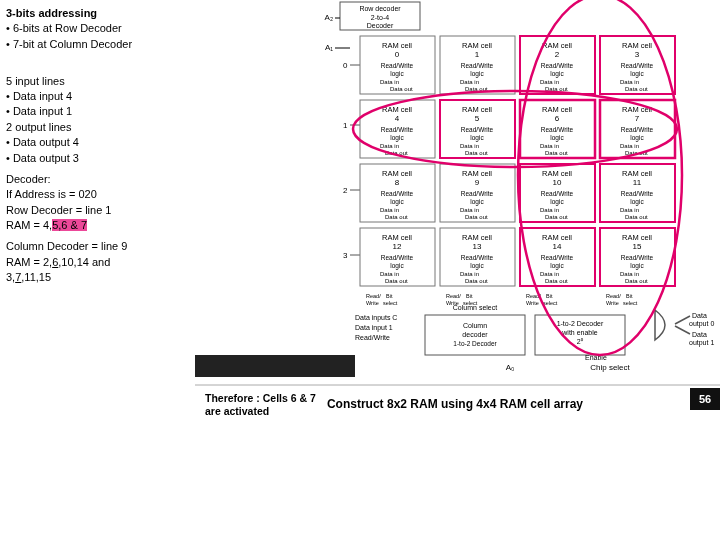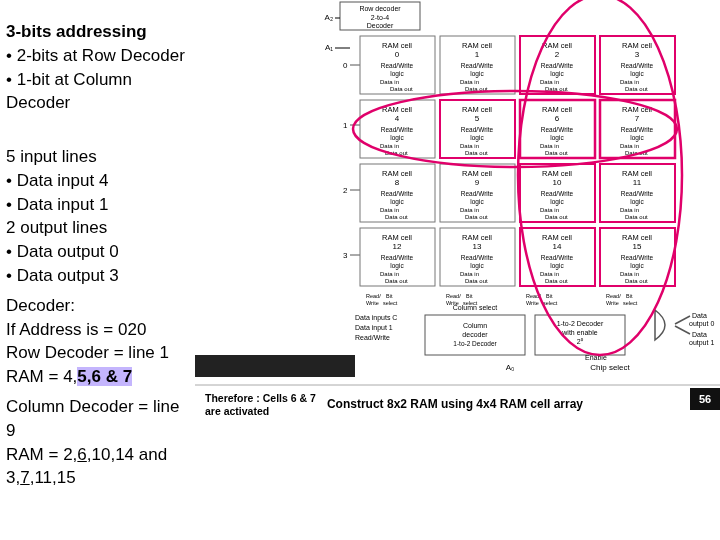--- a/index.html
+++ b/index.html
@@ -9,33 +9,32 @@
       overflow: hidden;
       font-family: Arial, sans-serif;
       font-size: 11px;
       background: #fff;
       display: flex;
     }
 
     .left-panel {
       width: 195px;
       min-width: 195px;
-      padding: 20px 6px;
-      font-size: 17px;
+      padding: 6px 6px;
+      font-size: 11px;
       line-height: 1.4;
       color: #000;
     }
 
     .left-panel p {
       margin-bottom: 6px;
     }
 
     .highlight-yellow {
-      background: #c4b5fd;
-      font-weight: bold;
+      background: #ec4899;
     }
     .underline {
       text-decoration: underline;
     }
 
     .right-panel {
       flex: 1;
       position: relative;
       overflow: hidden;
       text-align: right;
@@ -49,31 +48,31 @@
       height: 100%;
     }
 
   </style>
 </head>
 <body>
 
 <div class="left-panel">
   <p>
     <strong>3-bits addressing</strong><br>
-    <span>• 2-bits at Row Decoder</span><br>
-    <span>• 1-bit at Column Decoder</span>
+    <span>• 6-bits at Row Decoder</span><br>
+    <span>• 7-bit at Column Decoder</span>
   </p>
 
   <p>
     <br>
     <span>5 input lines</span><br>
     <span>• Data input 4</span><br>
     <span>• Data input 1</span><br>
     <span>2 output lines</span><br>
-    <span>• Data output 0</span><br>
+    <span>• Data output 4</span><br>
     <span>• Data output 3</span>
   </p>
 
   <p>
     <span>Decoder:</span><br>
     <span>If Address is = 020</span><br>
     <span>Row Decoder = line 1</span><br>
     <span>RAM = 4,<span class="highlight-yellow">5,6 &amp; 7</span></span>
   </p>
 

